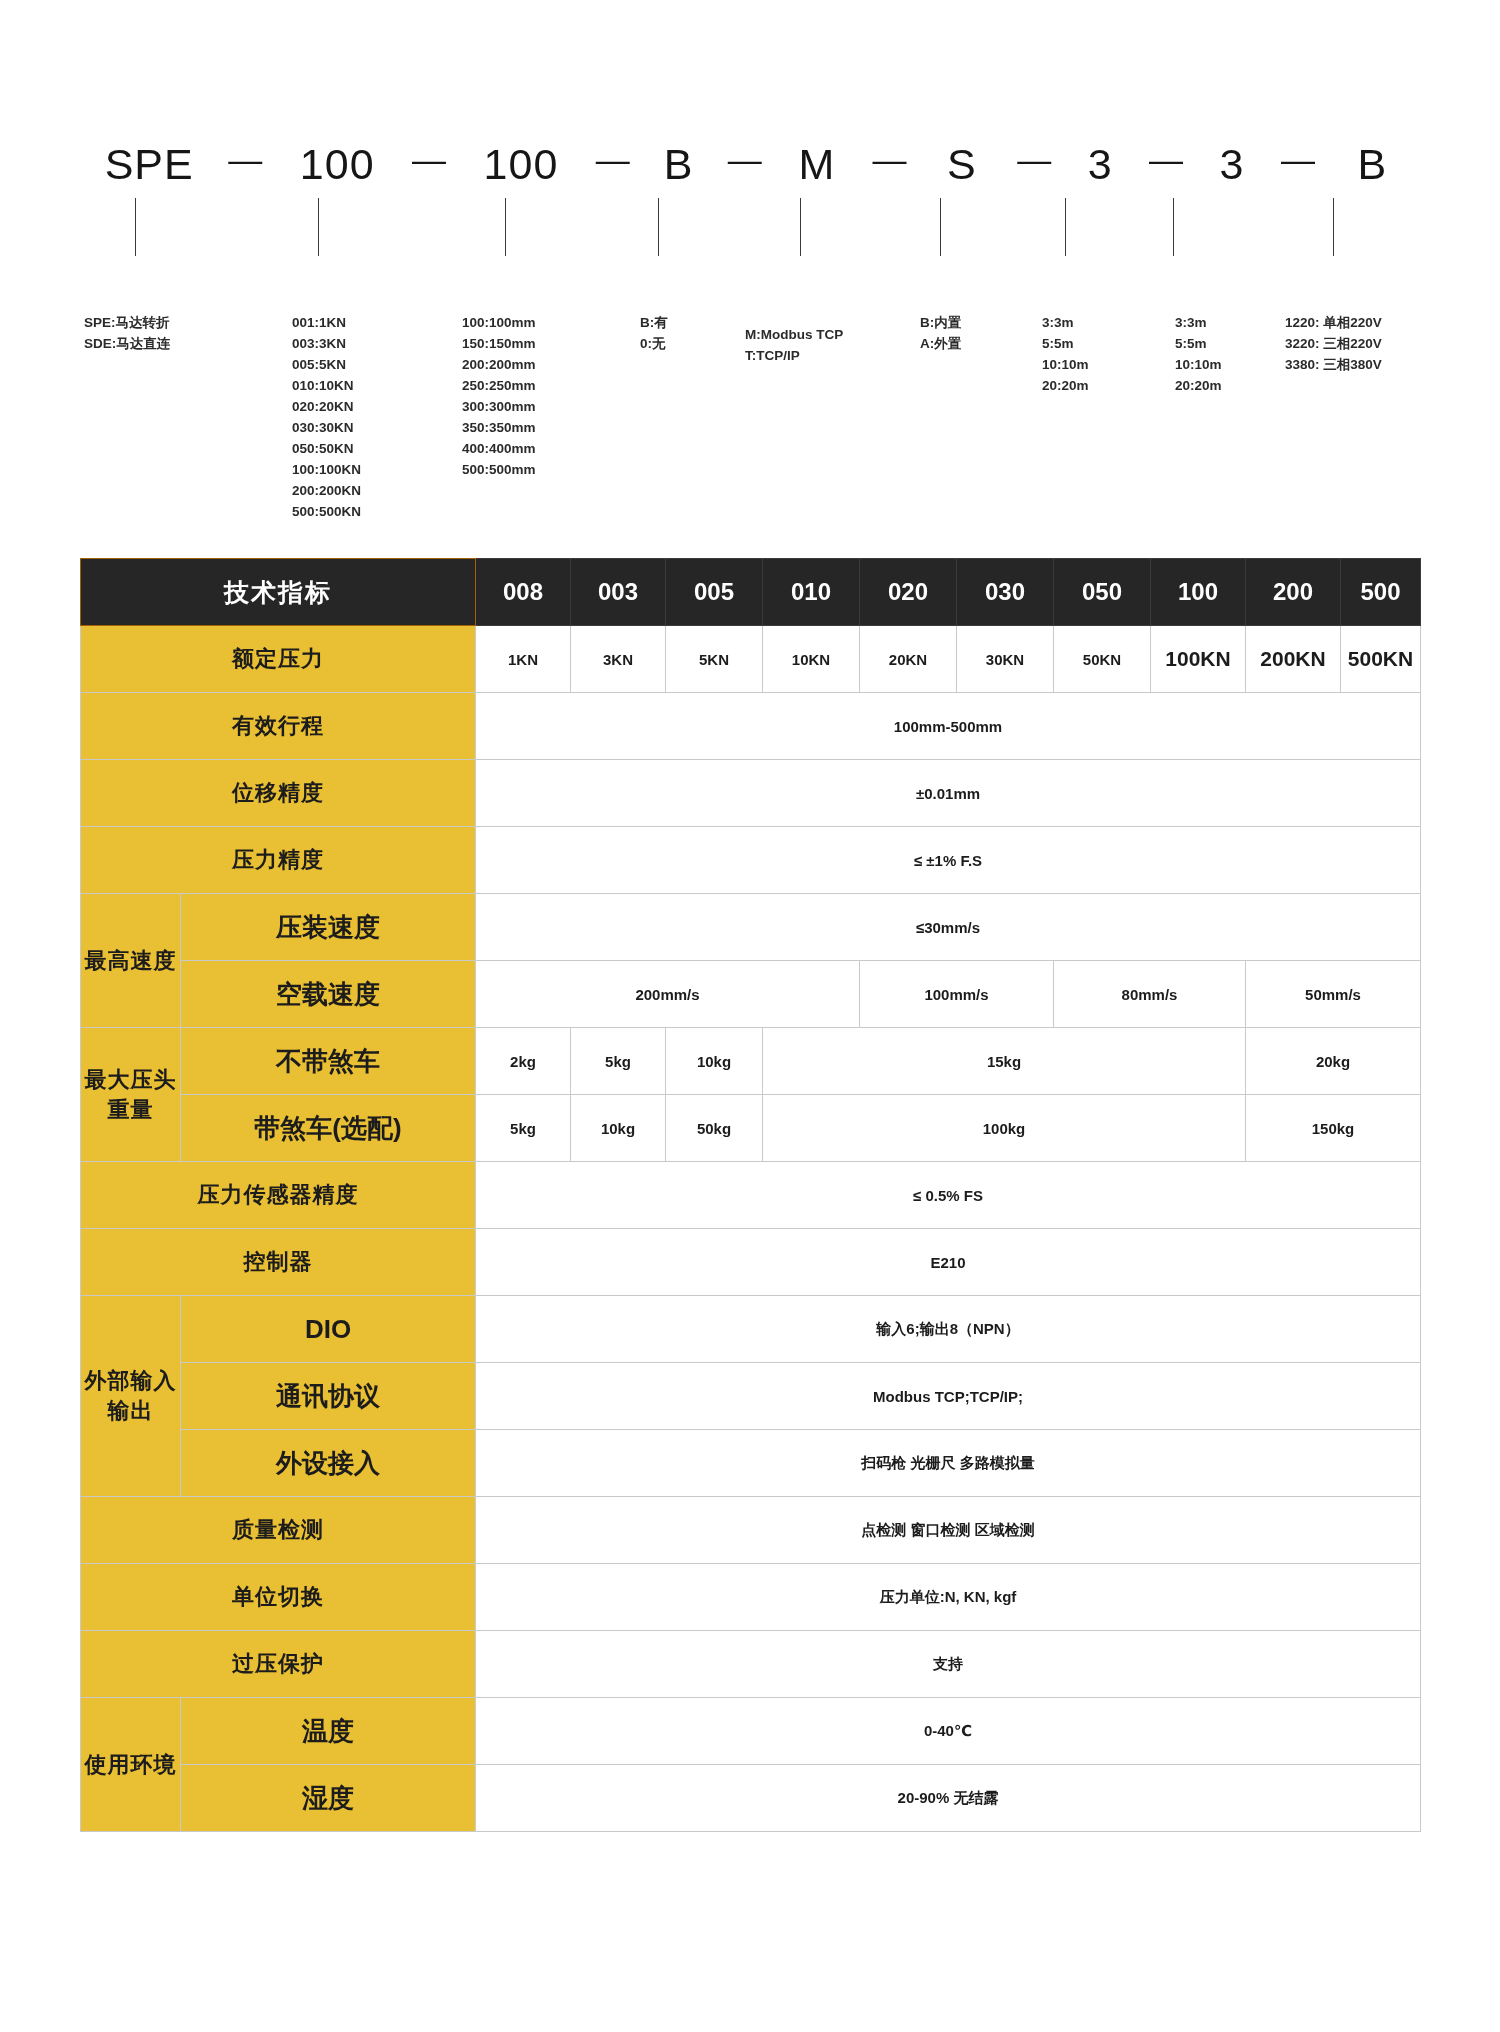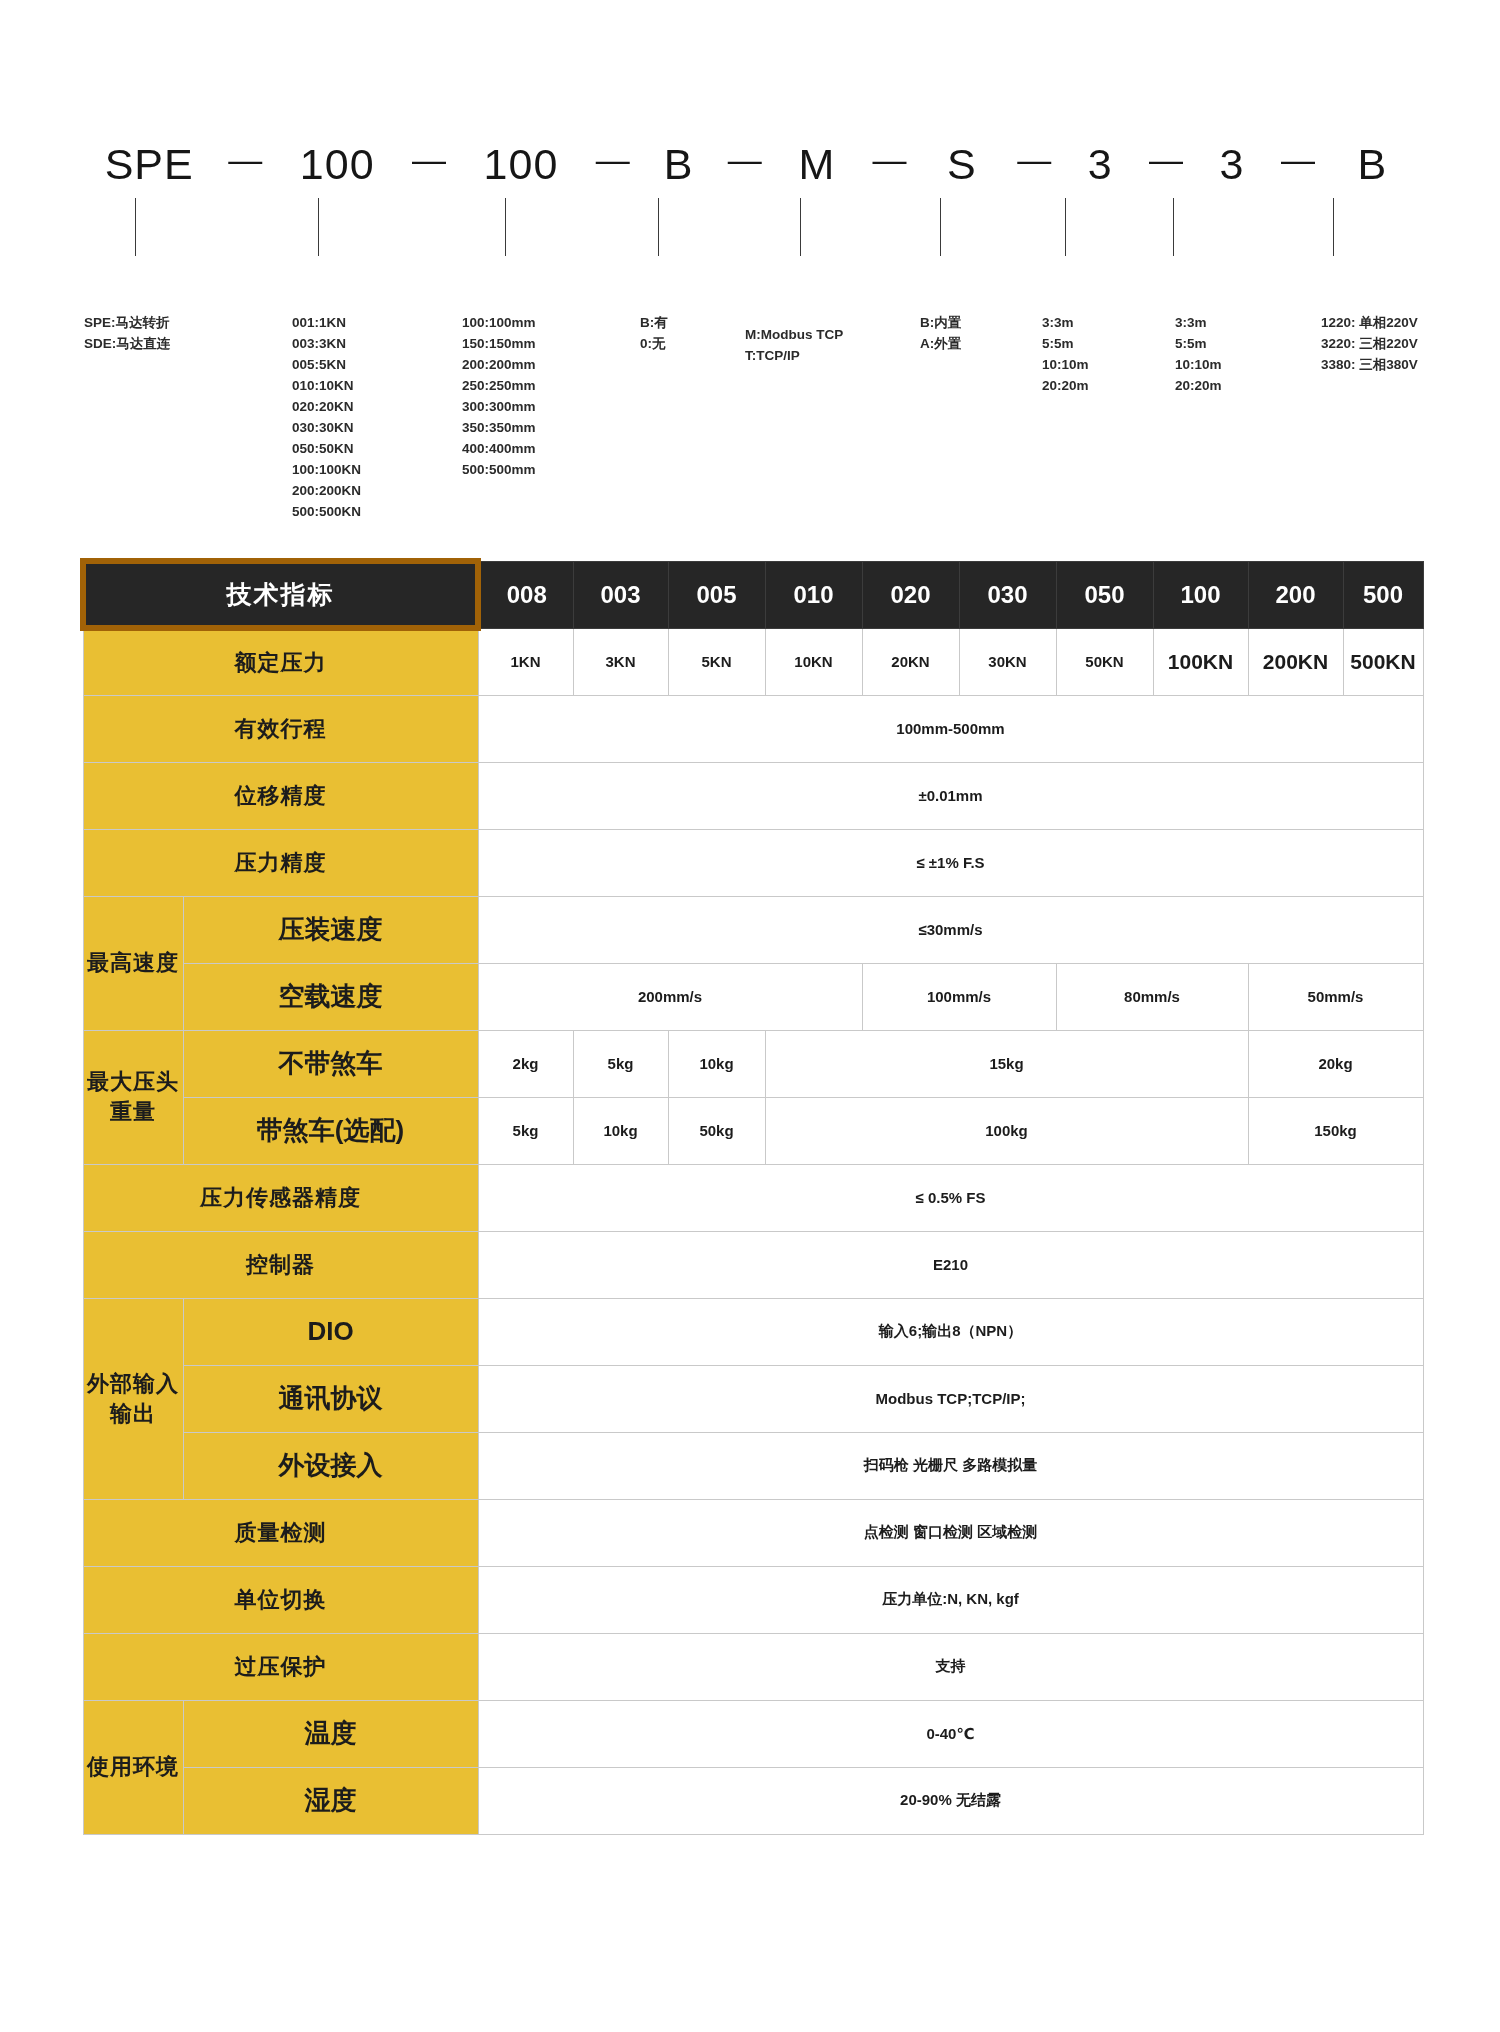--- a/index.html
+++ b/index.html
@@ -99,21 +99,21 @@
     vertical-align:middle;
     font-size:21px;
     font-weight:700;
     color:#1c1c1c;
     height:67px;
     box-sizing:border-box;
   }
   .spec .hdr{
     background:#262626;
     color:#ffffff;
-    border:6px solid #a16207;
+    border:1px solid #a16207;
     font-size:25px;
     letter-spacing:2px;
   }
   .spec .hdr-num{
     background:#262626;
     color:#ffffff;
     border:1px solid #3c3c3c;
     font-size:24px;
     font-weight:700;
   }
@@ -232,21 +232,21 @@
       <div>20:20m</div>
     </div>
 
     <div class="opt-col" style="left:1095px;width:90px;">
       <div>3:3m</div>
       <div>5:5m</div>
       <div>10:10m</div>
       <div>20:20m</div>
     </div>
 
-    <div class="opt-col" style="left:1241px;width:160px;">
+    <div class="opt-col" style="left:1205px;width:160px;">
       <div>1220: 单相220V</div>
       <div>3220: 三相220V</div>
       <div>3380: 三相380V</div>
     </div>
   </div>
 
   <table class="spec">
     <colgroup>
       <col style="width:100px;">
       <col style="width:165px;">

